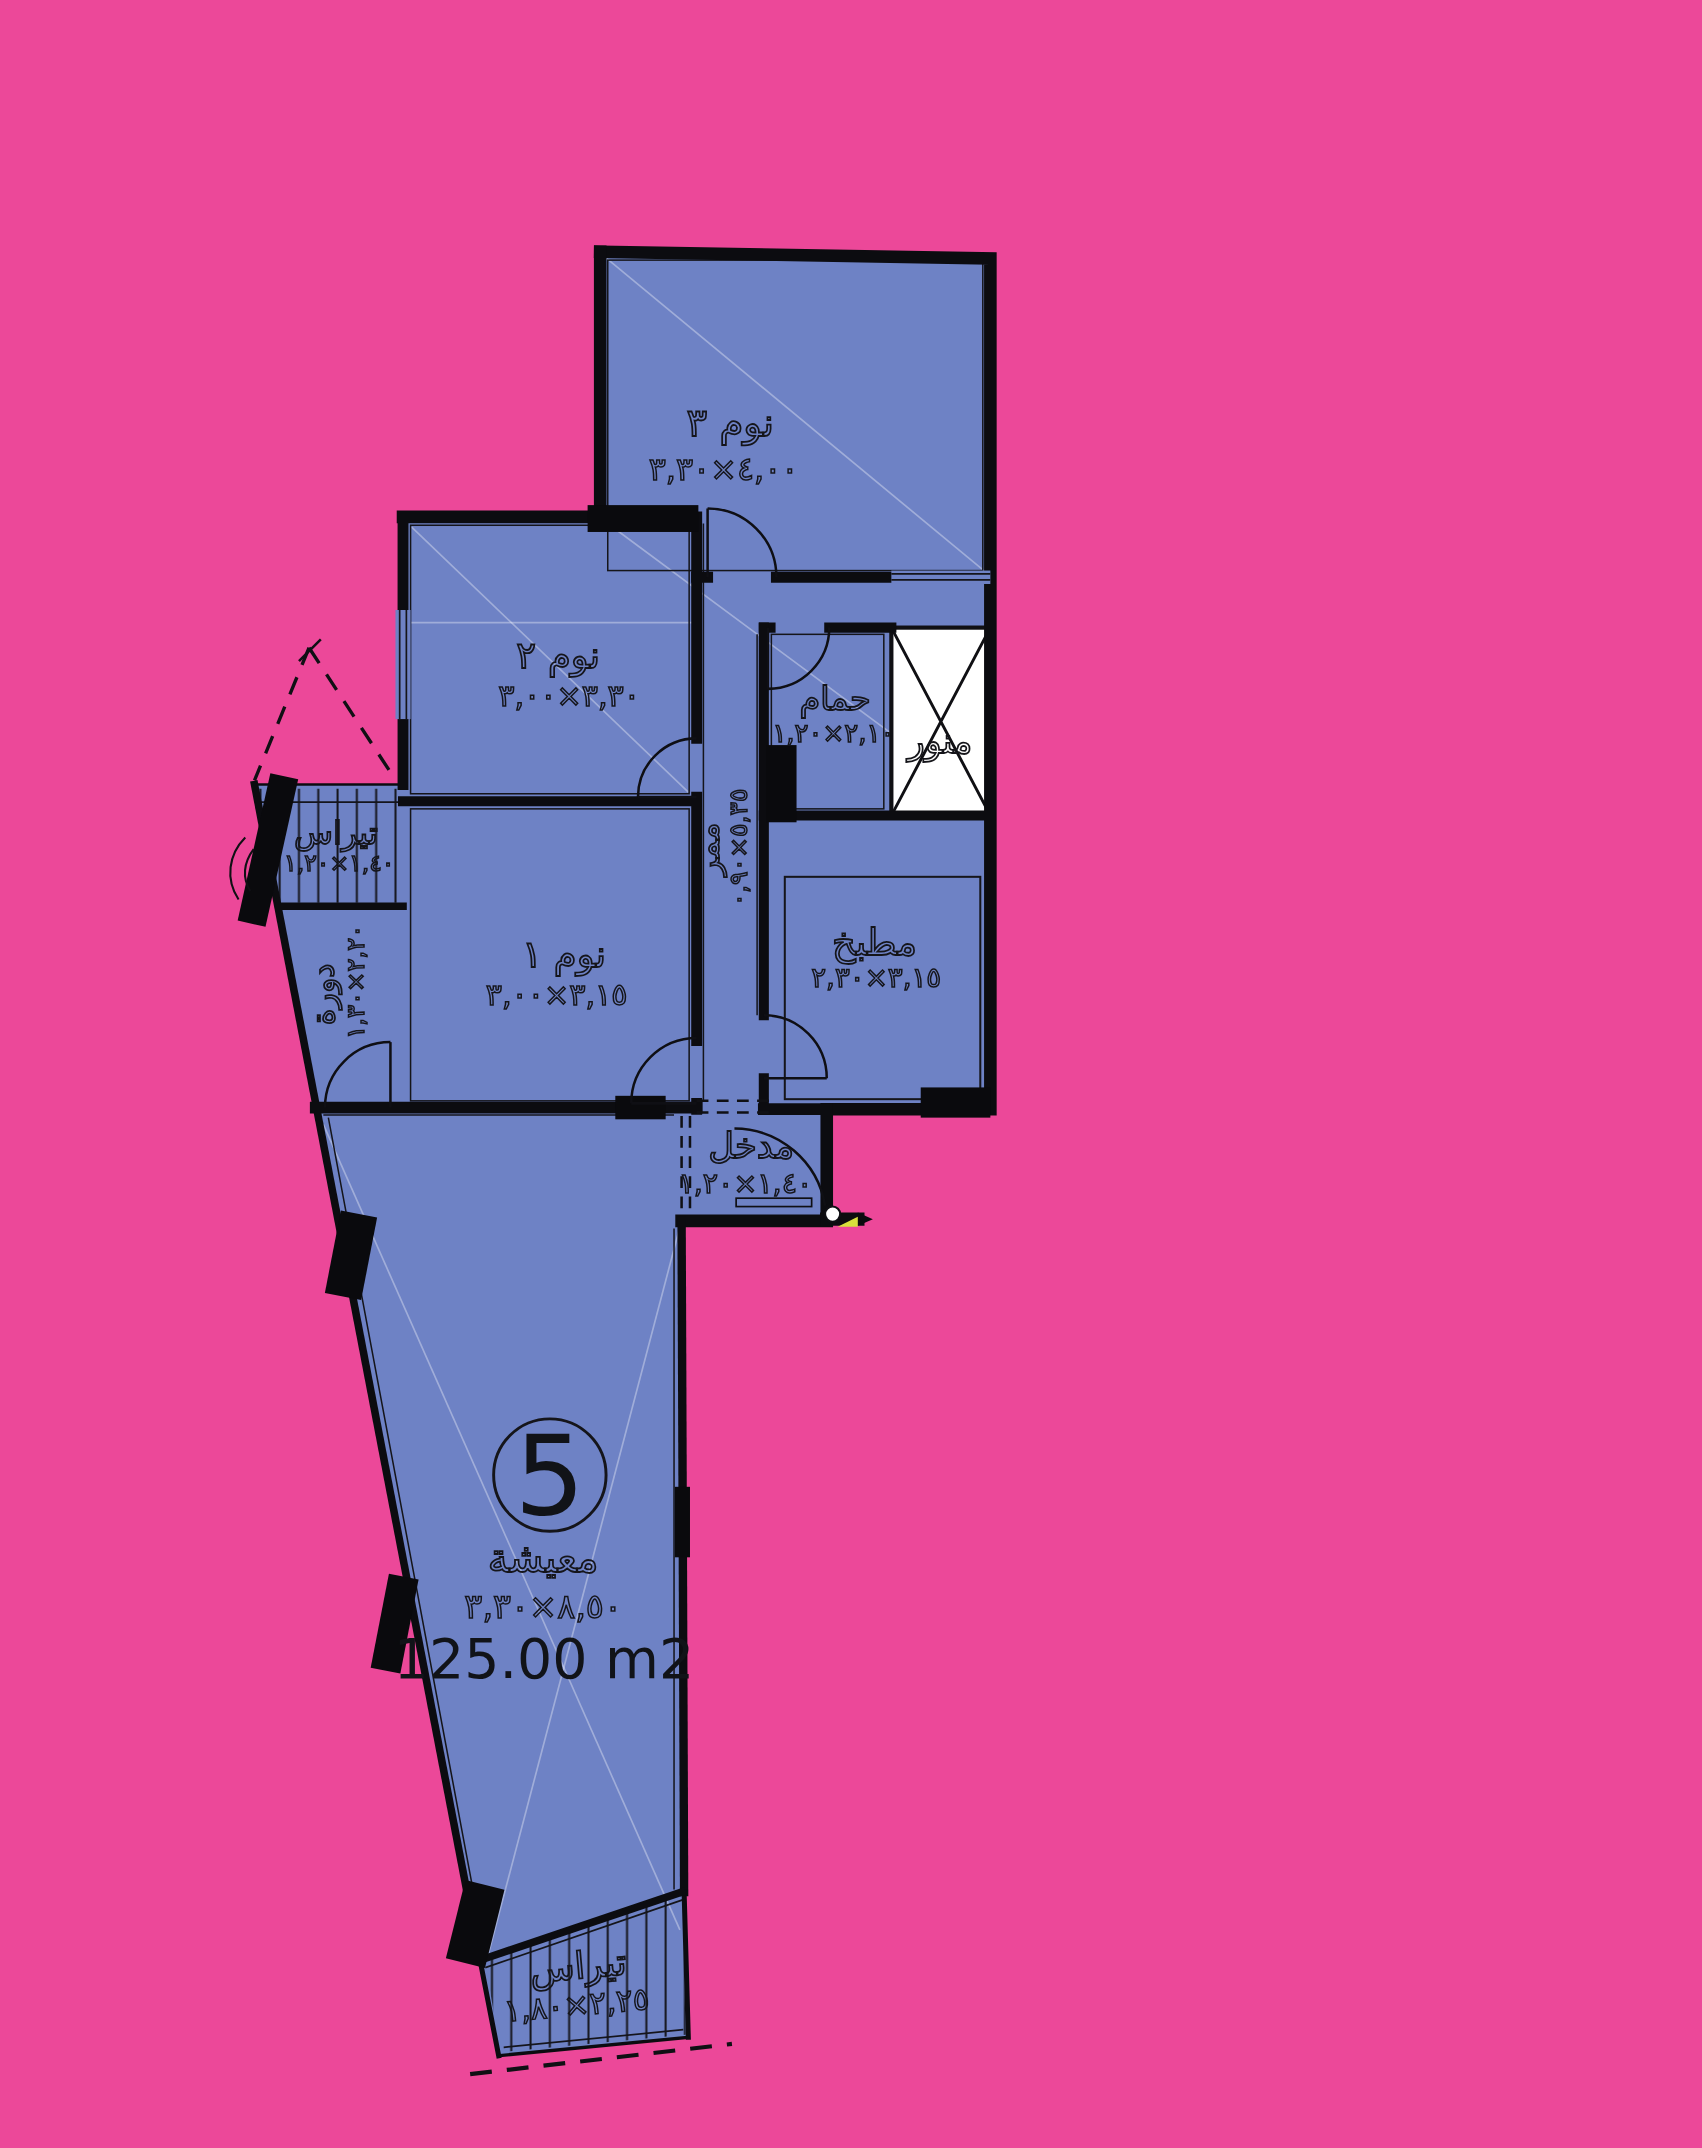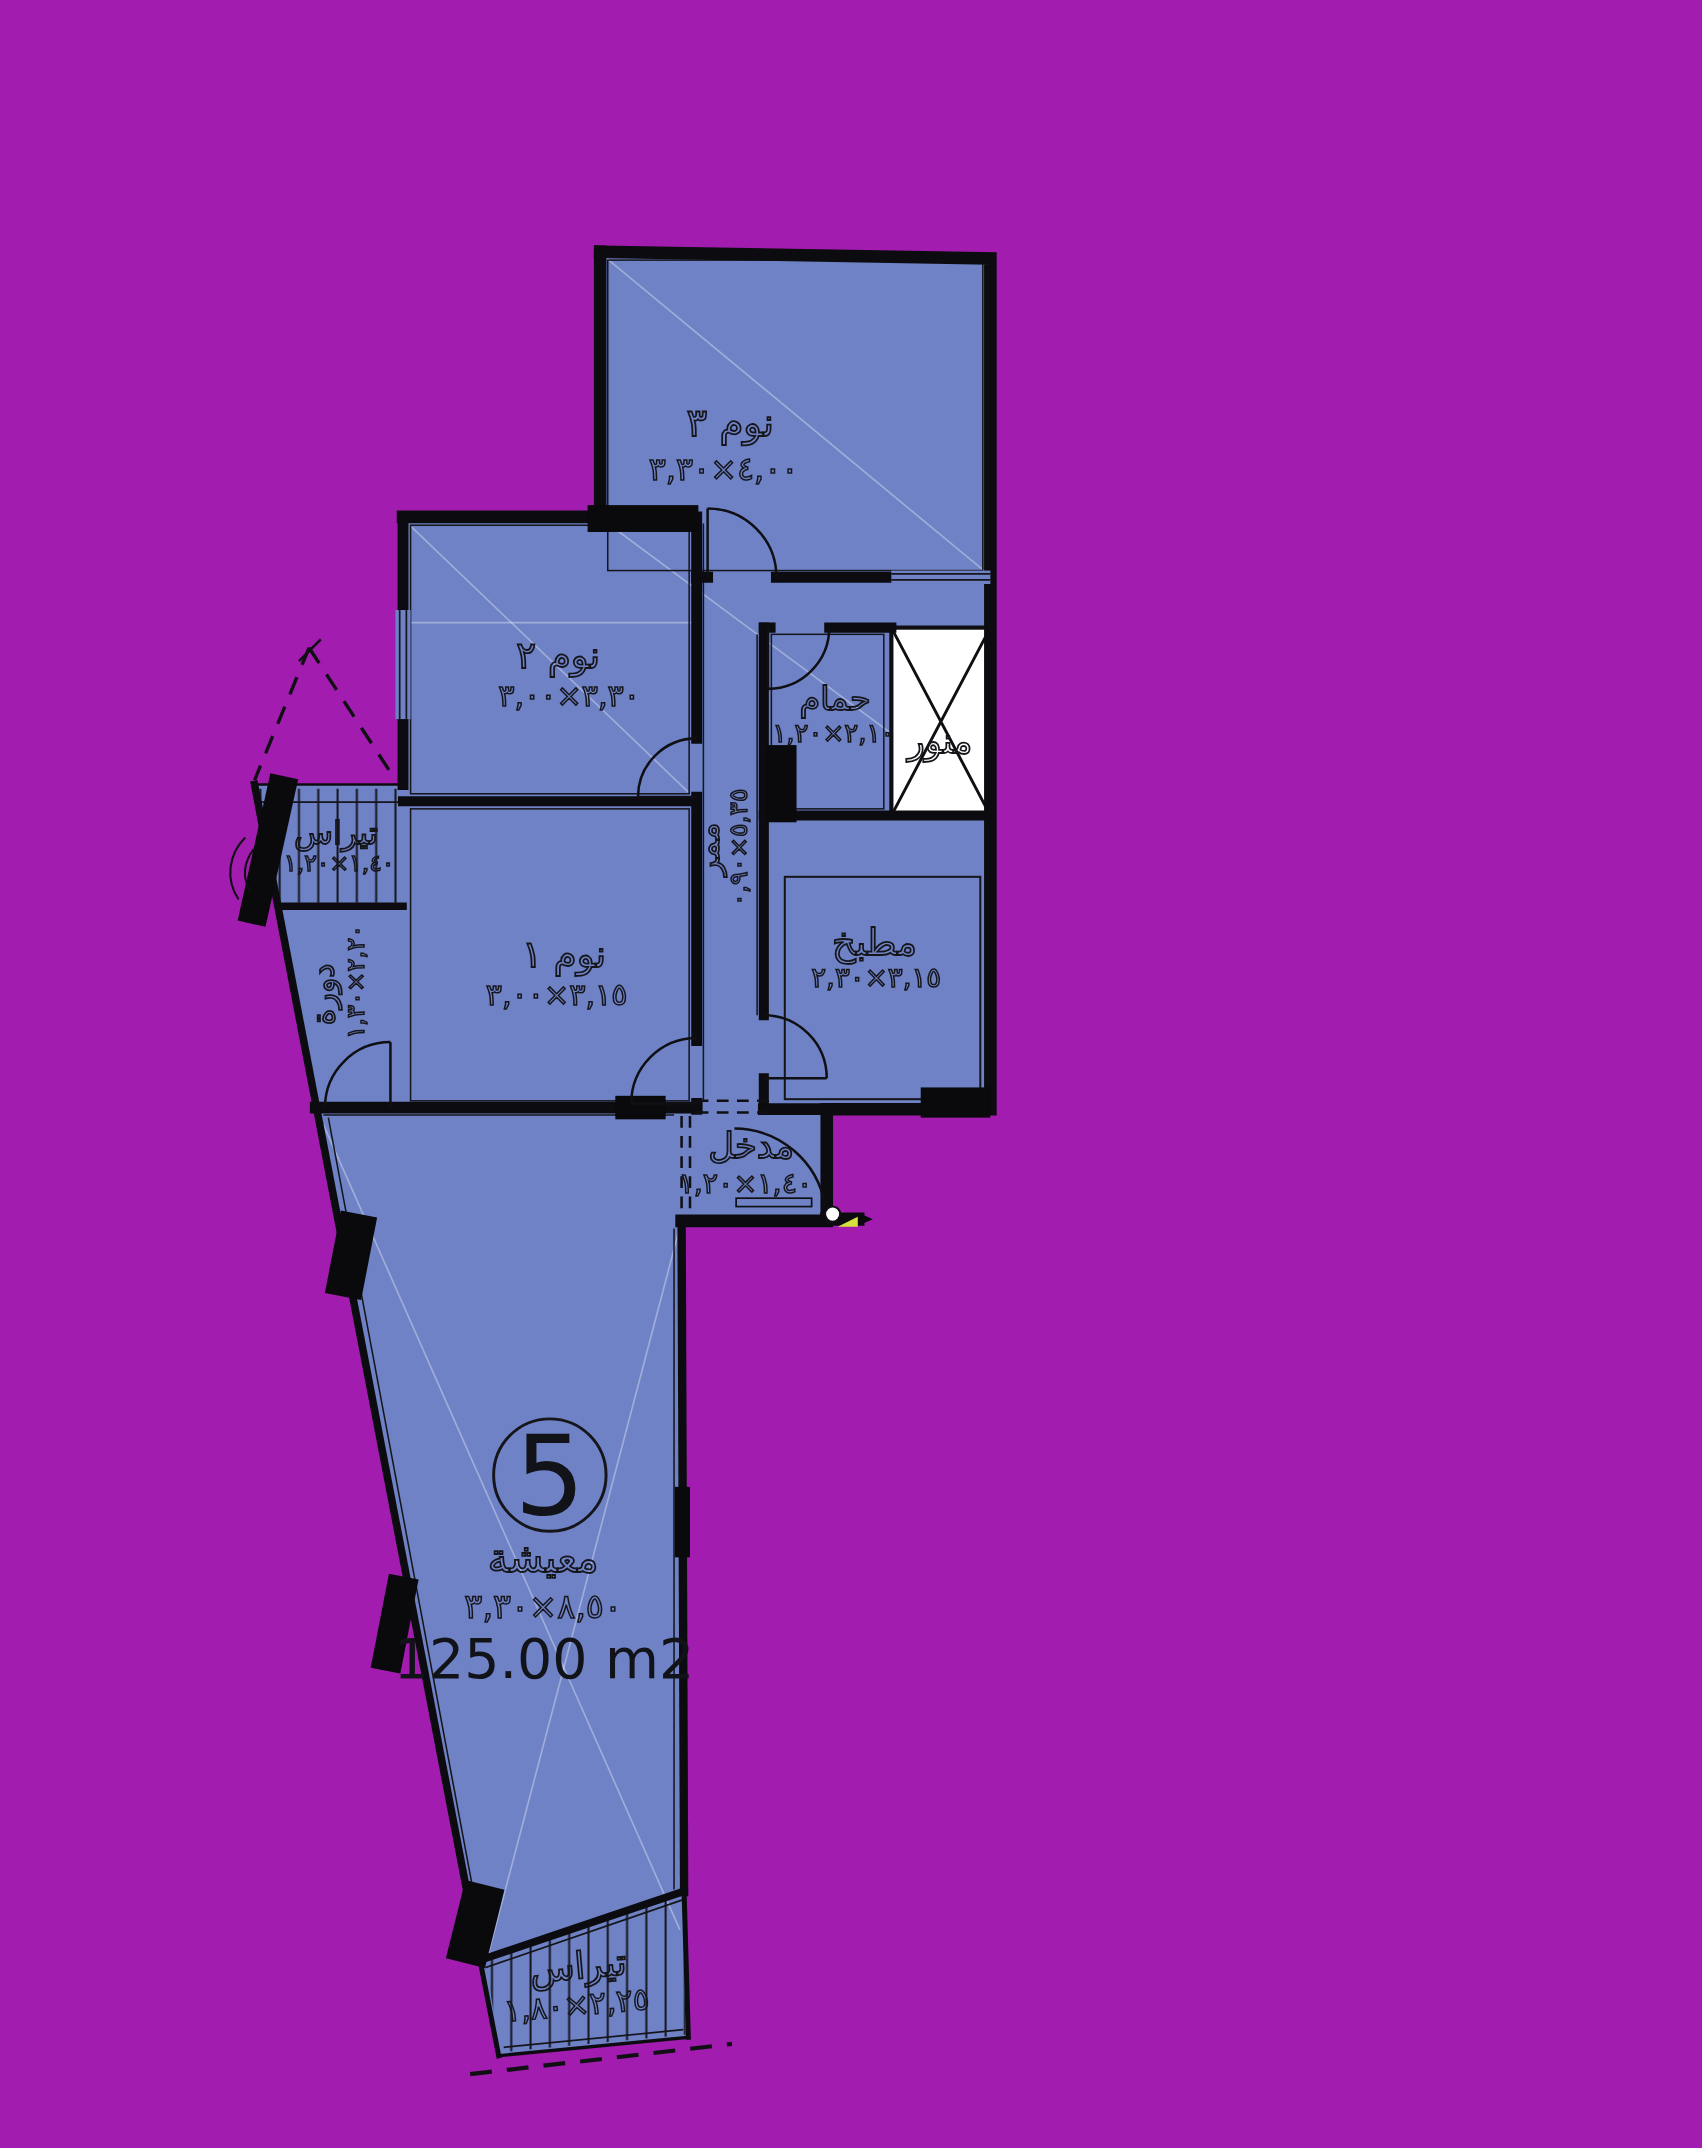--- a/index.html
+++ b/index.html
@@ -1,16 +1,16 @@
 <!DOCTYPE html>
 <html style="font-size:13.4px"><head>
 <meta charset="utf-8">
 <style>
   html,body{margin:0;padding:0;background:#ffffff;}
-  .canvas{position:relative;width:1703px;height:2148px;background:#a21caf;overflow:hidden;
+  .canvas{position:relative;width:1703px;height:2148px;background:#ec4899;overflow:hidden;
           font-family:"DejaVu Sans", sans-serif;}
   svg{position:absolute;left:0;top:0;}
   text{font-family:"DejaVu Sans", sans-serif;}
   .room-label{fill:none;stroke:#15151a;stroke-width:2.1;text-anchor:middle;}
   .room-dims{fill:none;stroke:#15151a;stroke-width:1.8;text-anchor:middle;}
   .solid-label{fill:#111318;stroke:none;text-anchor:middle;}
 </style>
 </head>
 <body>
 

